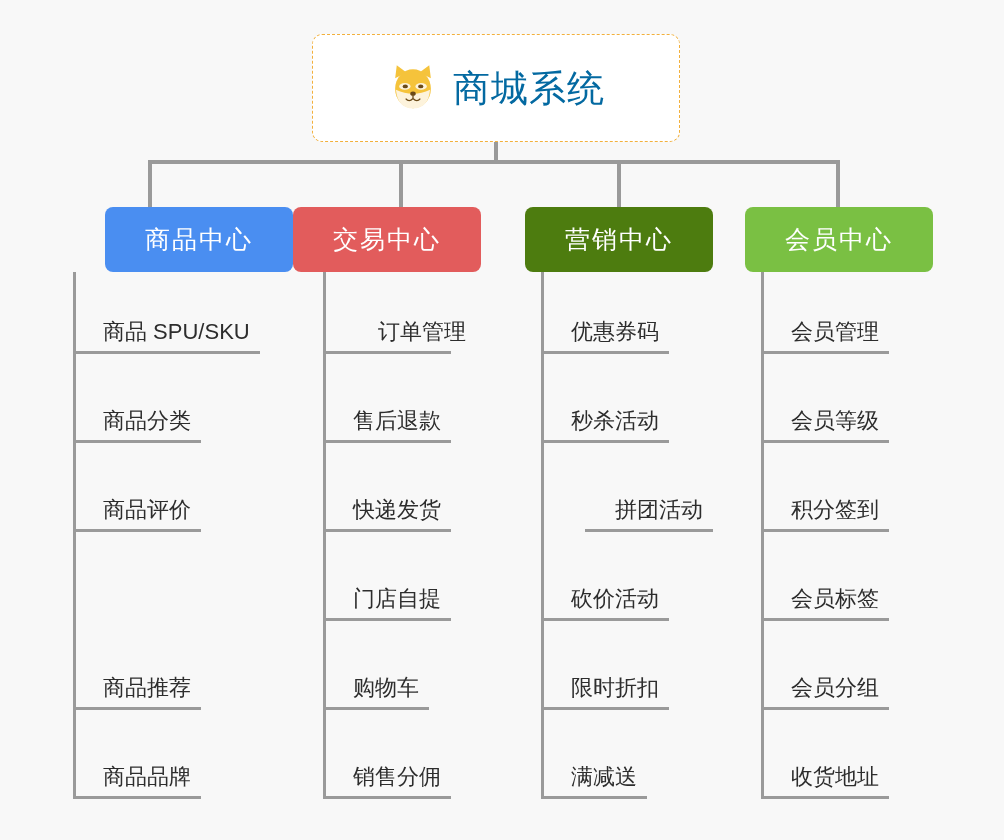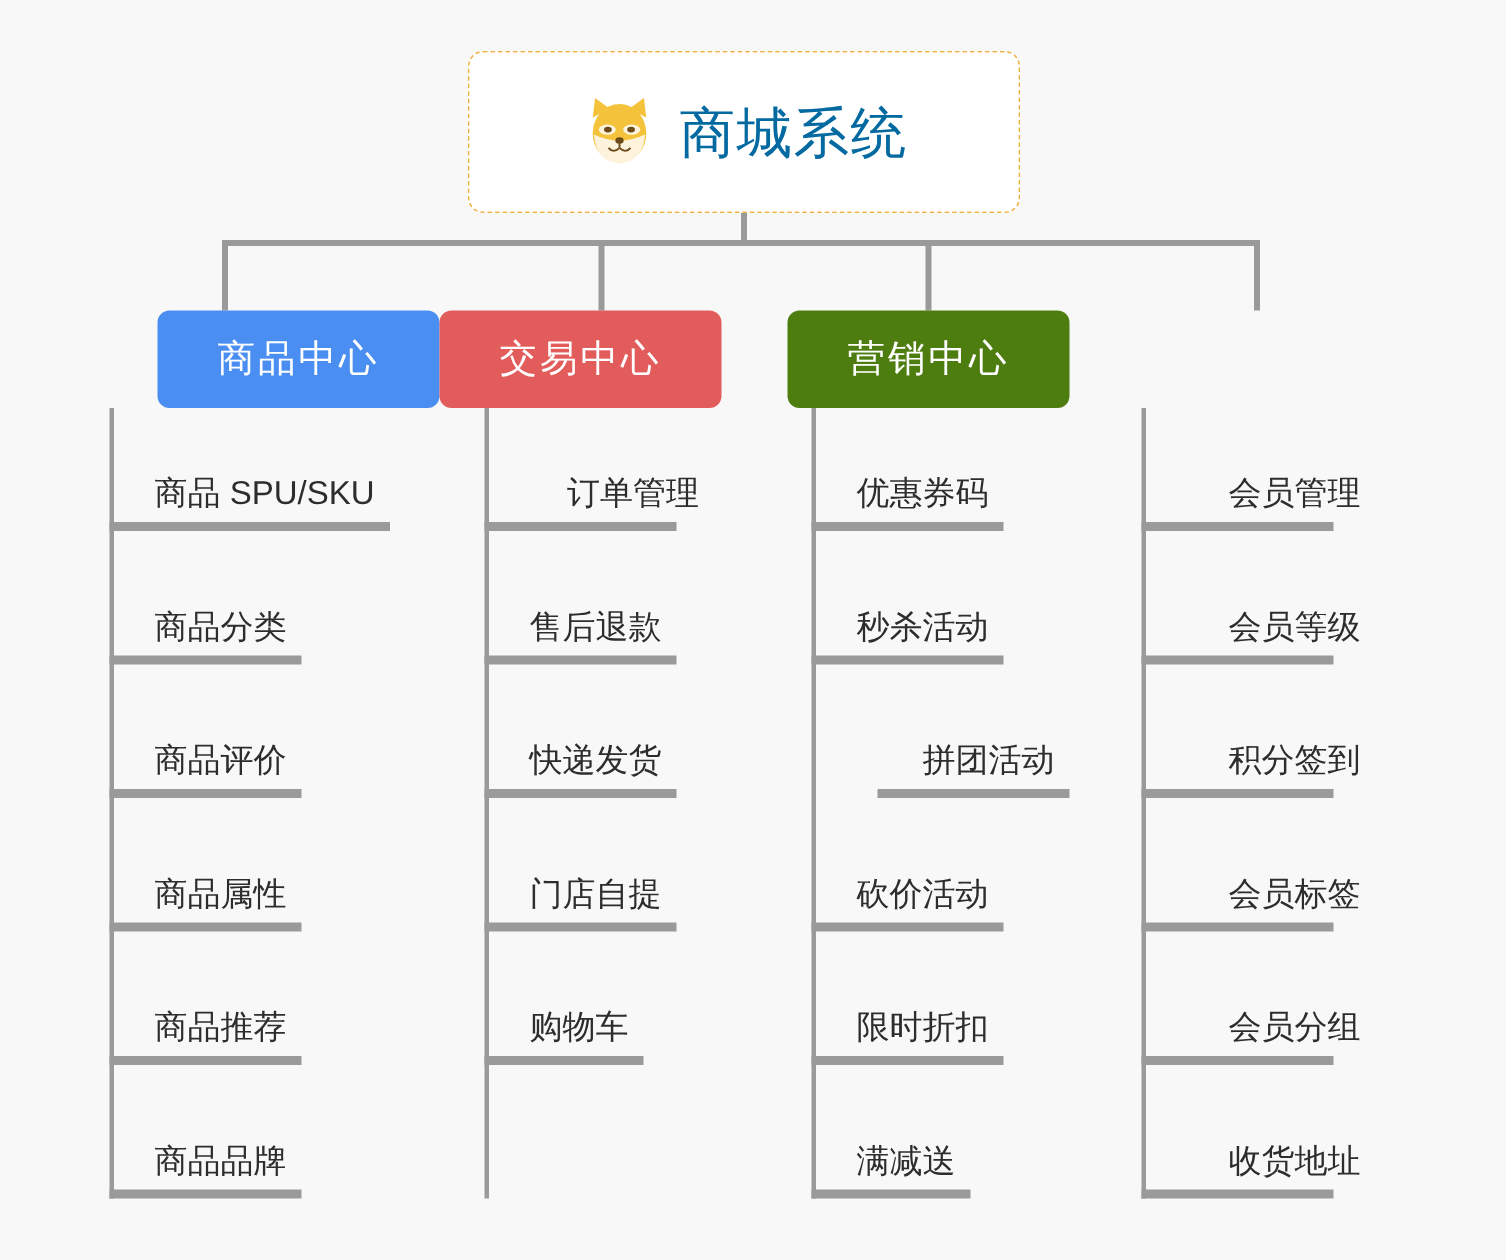--- a/index.html
+++ b/index.html
@@ -103,21 +103,21 @@
     width: 3px;
     background: #9a9a9a;
   }
   .leaf {
     position: absolute;
     height: 89px;
     box-sizing: border-box;
     display: flex;
     align-items: flex-end;
     justify-content: flex-start;
-    border-bottom: 6px solid #0c4a6e;
+    border-bottom: 3px solid #0c4a6e;
   }
   .leaf-label {
     font-size: 22px;
     color: #2d2d2d;
     white-space: nowrap;
     line-height: 1;
     padding: 0 10px 8px 30px;
   }
 
   
@@ -127,21 +127,21 @@
   .col-3 { left: 745px; }
 
   .spine-0 { left: 73px; }
   .spine-1 { left: 323px; }
   .spine-2 { left: 541px; }
   .spine-3 { left: 761px; }
 
   .leafcol-0 { left: 73px; }
   .leafcol-1 { left: 323px; }
   .leafcol-2 { left: 541px; }
-  .leafcol-3 { left: 761px; padding-left: 28px; }
+  .leafcol-3 { left: 761px; }
 
   .drop-0 { left: 148px; }
   .drop-1 { left: 399px; }
   .drop-2 { left: 617px; }
   .drop-3 { left: 836px; }
 </style>
 </head>
 <body style="background: rgb(248, 248, 248);">
 
 <div id="mindmap">
@@ -184,23 +184,20 @@
   <div class="branch-spine spine-0" style="background: rgb(154, 154, 154); height: 527px;"></div>
   <div class="leaf leafcol-0" style="top: 265px; width: 187px; border-bottom-color: rgb(154, 154, 154);">
     <span class="leaf-label">商品 SPU/SKU</span>
   </div>
   <div class="leaf leafcol-0" style="top: 354px; width: 128px; border-bottom-color: rgb(154, 154, 154);">
     <span class="leaf-label">商品分类</span>
   </div>
   <div class="leaf leafcol-0" style="top: 443px; width: 128px; border-bottom-color: rgb(154, 154, 154);">
     <span class="leaf-label">商品评价</span>
   </div>
-  <div class="leaf leafcol-0" style="top: 532px; width: 128px; border-bottom-color: rgb(154, 154, 154);">
-    <span class="leaf-label">商品属性</span>
-  </div>
   <div class="leaf leafcol-0" style="top: 621px; width: 128px; border-bottom-color: rgb(154, 154, 154);">
     <span class="leaf-label">商品推荐</span>
   </div>
   <div class="leaf leafcol-0" style="top: 710px; width: 128px; border-bottom-color: rgb(154, 154, 154);">
     <span class="leaf-label">商品品牌</span>
   </div>
 
   <div class="category col-1" style="background: rgb(226, 92, 92);">
     <span class="category-label">交易中心</span>
   </div>
@@ -213,20 +210,23 @@
   </div>
   <div class="leaf leafcol-1" style="top: 443px; width: 128px; border-bottom-color: rgb(154, 154, 154);">
     <span class="leaf-label">快递发货</span>
   </div>
   <div class="leaf leafcol-1" style="top: 532px; width: 128px; border-bottom-color: rgb(154, 154, 154);">
     <span class="leaf-label">门店自提</span>
   </div>
   <div class="leaf leafcol-1" style="top: 621px; width: 106px; border-bottom-color: rgb(154, 154, 154);">
     <span class="leaf-label">购物车</span>
   </div>
+  <div class="leaf leafcol-1" style="top: 710px; width: 128px; border-bottom-color: rgb(154, 154, 154);">
+    <span class="leaf-label">销售分佣</span>
+  </div>
 
   <div class="category col-2" style="background: #4d7c0f;">
     <span class="category-label">营销中心</span>
   </div>
   <div class="branch-spine spine-2" style="background: rgb(154, 154, 154); height: 527px;"></div>
   <div class="leaf leafcol-2" style="top: 265px; width: 128px; border-bottom-color: rgb(154, 154, 154);">
     <span class="leaf-label">优惠券码</span>
   </div>
   <div class="leaf leafcol-2" style="top: 354px; width: 128px; border-bottom-color: rgb(154, 154, 154);">
     <span class="leaf-label">秒杀活动</span>
@@ -237,20 +237,23 @@
   <div class="leaf leafcol-2" style="top: 532px; width: 128px; border-bottom-color: rgb(154, 154, 154);">
     <span class="leaf-label">砍价活动</span>
   </div>
   <div class="leaf leafcol-2" style="top: 621px; width: 128px; border-bottom-color: rgb(154, 154, 154);">
     <span class="leaf-label">限时折扣</span>
   </div>
   <div class="leaf leafcol-2" style="top: 710px; width: 106px; border-bottom-color: rgb(154, 154, 154);">
     <span class="leaf-label">满减送</span>
   </div>
 
+  <div class="category col-3" style="background: rgb(122, 192, 67);">
+    <span class="category-label">会员中心</span>
+  </div>
   <div class="branch-spine spine-3" style="background: rgb(154, 154, 154); height: 527px;"></div>
   <div class="leaf leafcol-3" style="top: 265px; width: 128px; border-bottom-color: rgb(154, 154, 154);">
     <span class="leaf-label">会员管理</span>
   </div>
   <div class="leaf leafcol-3" style="top: 354px; width: 128px; border-bottom-color: rgb(154, 154, 154);">
     <span class="leaf-label">会员等级</span>
   </div>
   <div class="leaf leafcol-3" style="top: 443px; width: 128px; border-bottom-color: rgb(154, 154, 154);">
     <span class="leaf-label">积分签到</span>
   </div>

